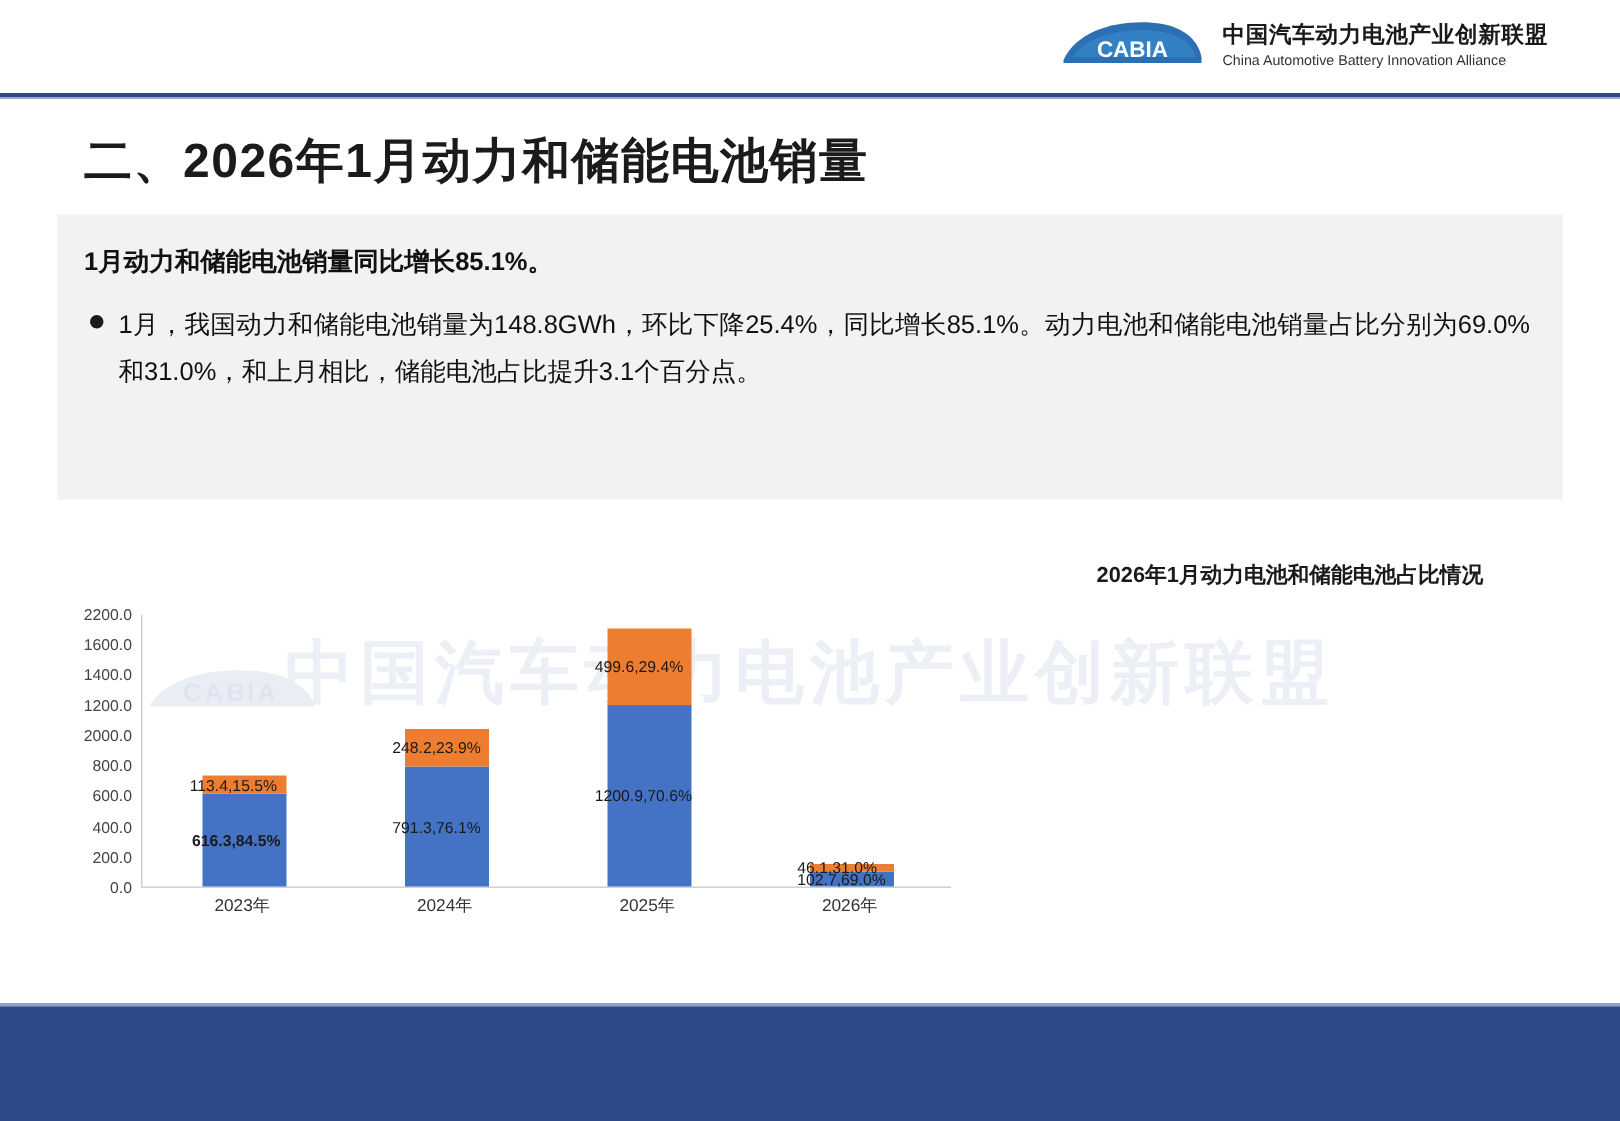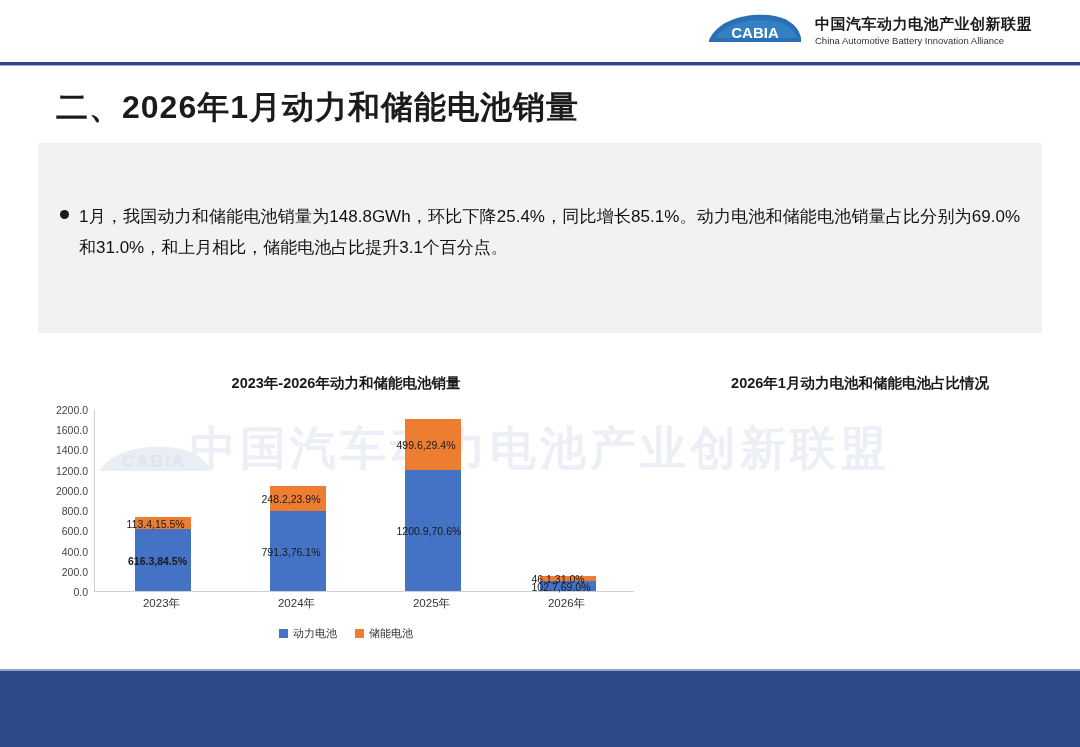--- a/index.html
+++ b/index.html
@@ -272,36 +272,36 @@
         <div class="logo-text-en">China Automotive Battery Innovation Alliance</div>
       </div>
     </div>
     <div class="header-rule"></div>
     <div class="header-rule2"></div>
   </div>
 
   <div class="slide-title">二、2026年1月动力和储能电池销量</div>
 
   <div class="text-panel">
+    <div class="panel-heading">1月动力和储能电池销量同比增长85.1%。</div>
     <div class="bullet-row">
       <div class="bullet-dot"></div>
       <div class="bullet-text">1月，我国动力和储能电池销量为148.8GWh，环比下降25.4%，同比增长85.1%。动力电池和储能电池销量占比分别为69.0%和31.0%，和上月相比，储能电池占比提升3.1个百分点。</div>
     </div>
   </div>
 
   <div class="watermark">中国汽车动力电池产业创新联盟</div>
   <div class="wm-logo">
     <svg width="120" height="40" viewBox="0 0 120 40">
       <path d="M4 30 C 16 10, 52 4, 80 8 C 98 11, 110 19, 113 29 L 113 31 L 4 31 Z" fill="#e9edf4"></path>
       <text x="58" y="27" font-family="Liberation Sans, sans-serif" font-size="17" font-weight="bold" fill="#dfe5f0" text-anchor="middle">CABIA</text>
     </svg>
   </div>
 
   <div class="chart-left">
-    <div class="chart-title">2023年-2026年动力和储能电池销量</div>
     <div class="plot">
       <div class="y-labels" id="ylabels">
           <div class="y-label" style="top: 182px;">0.0</div>
           <div class="y-label" style="top: 161.778px;">200.0</div>
           <div class="y-label" style="top: 141.556px;">400.0</div>
           <div class="y-label" style="top: 121.333px;">600.0</div>
           <div class="y-label" style="top: 101.111px;">800.0</div>
           <div class="y-label" style="top: 80.8889px;">2000.0</div>
           <div class="y-label" style="top: 60.6667px;">1200.0</div>
           <div class="y-label" style="top: 40.4444px;">1400.0</div>
@@ -334,30 +334,20 @@
           <div class="bar-lbl" style="left: 436.5px; top: 170.808px;">102.7,69.0%</div>
           <div class="bar-lbl" style="left: 436.5px; top: 163.285px;">46.1,31.0%</div>
         </div>
       <div class="x-labels" id="xlabels">
           <div class="x-label">2023年</div>
           <div class="x-label">2024年</div>
           <div class="x-label">2025年</div>
           <div class="x-label">2026年</div>
         </div>
     </div>
-    <div class="legend" id="legend">
-        <div class="legend-item">
-          <span class="legend-swatch" style="background: rgb(68, 114, 196);"></span>
-          <span class="legend-text">动力电池</span>
-        </div>
-        <div class="legend-item">
-          <span class="legend-swatch" style="background: rgb(237, 125, 49);"></span>
-          <span class="legend-text">储能电池</span>
-        </div>
-      </div>
   </div>
 
   <div class="chart-right">
     <div class="chart-title">2026年1月动力电池和储能电池占比情况</div>
   </div>
 
   <div class="footer">
     <div class="footer-top"></div>
   </div>
 

